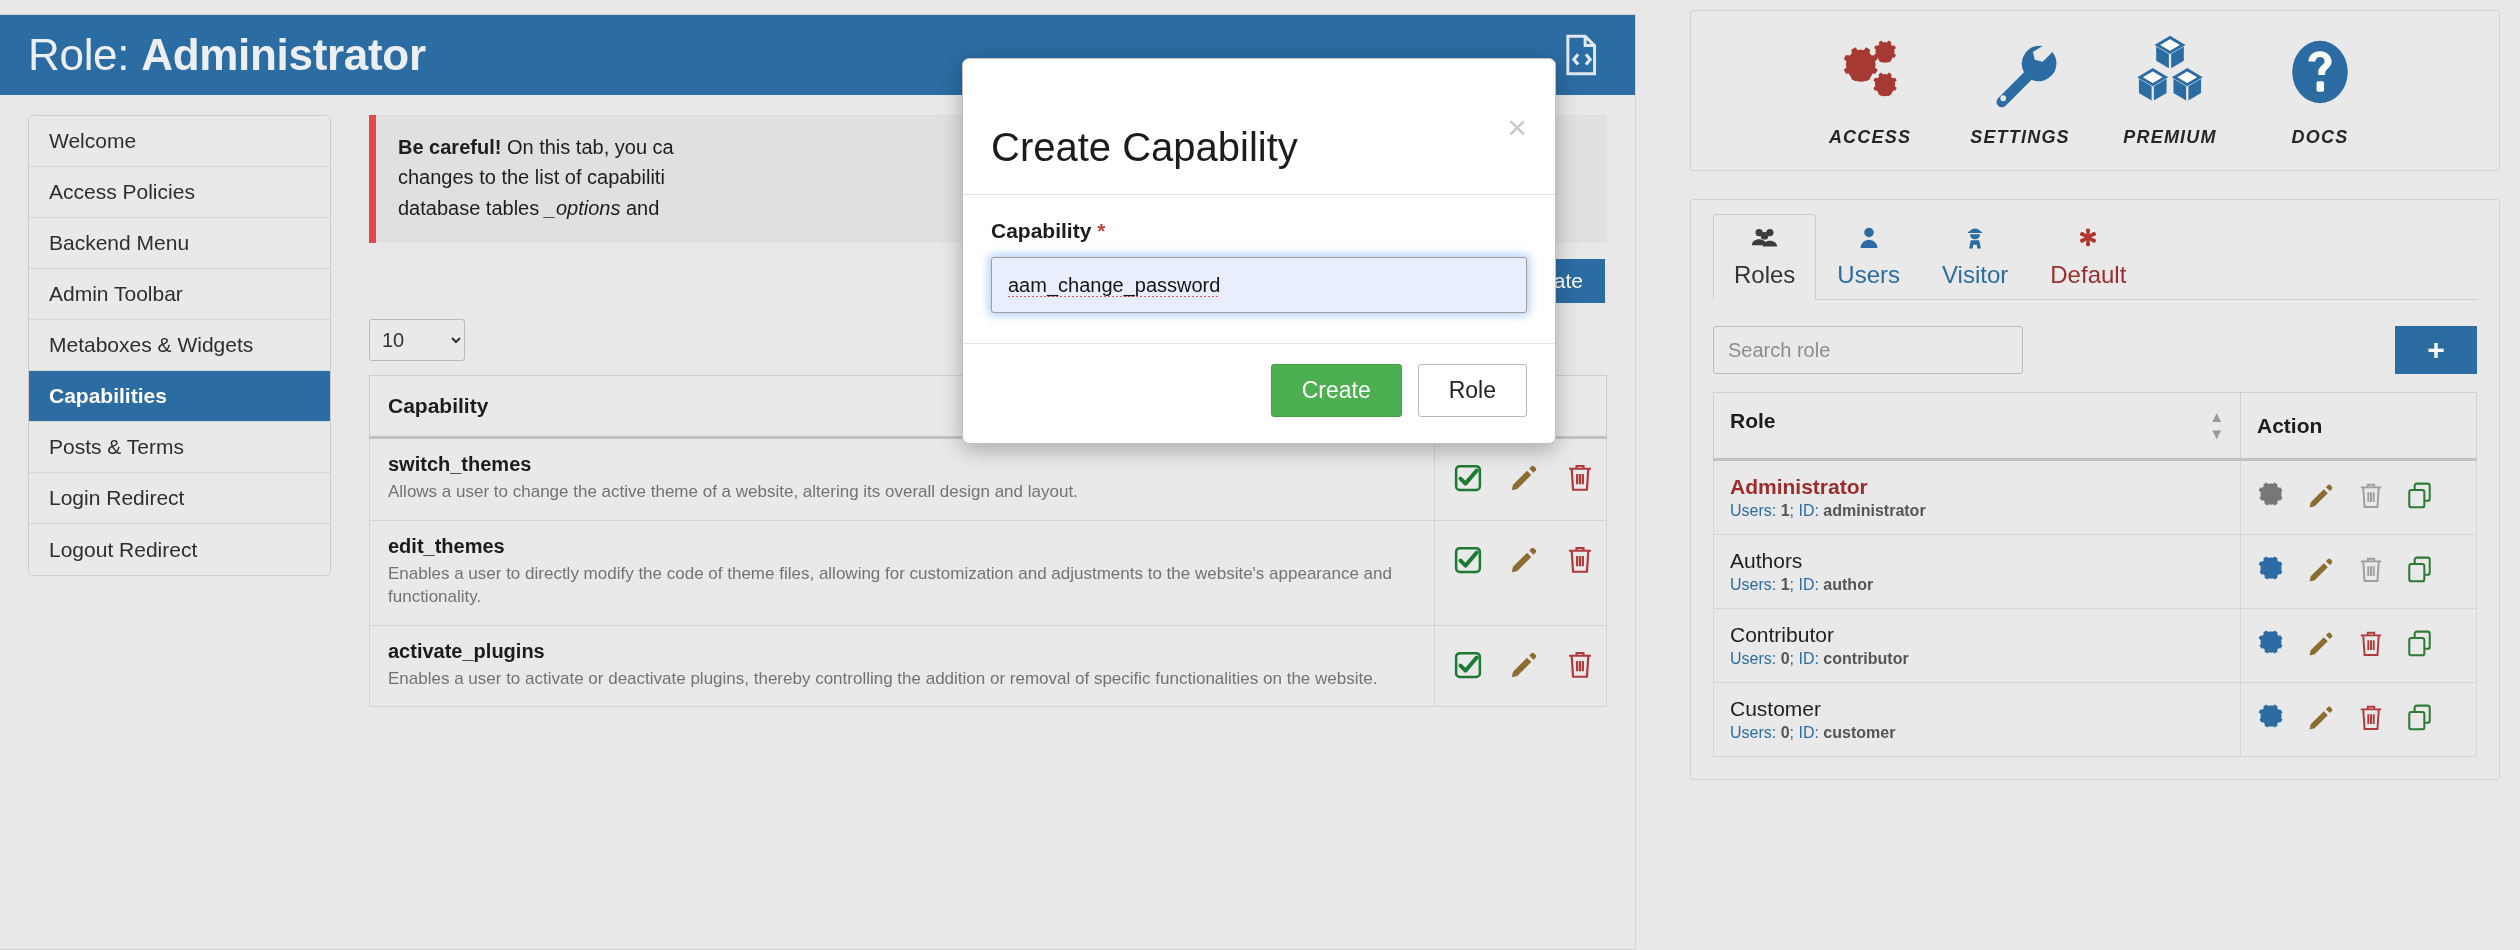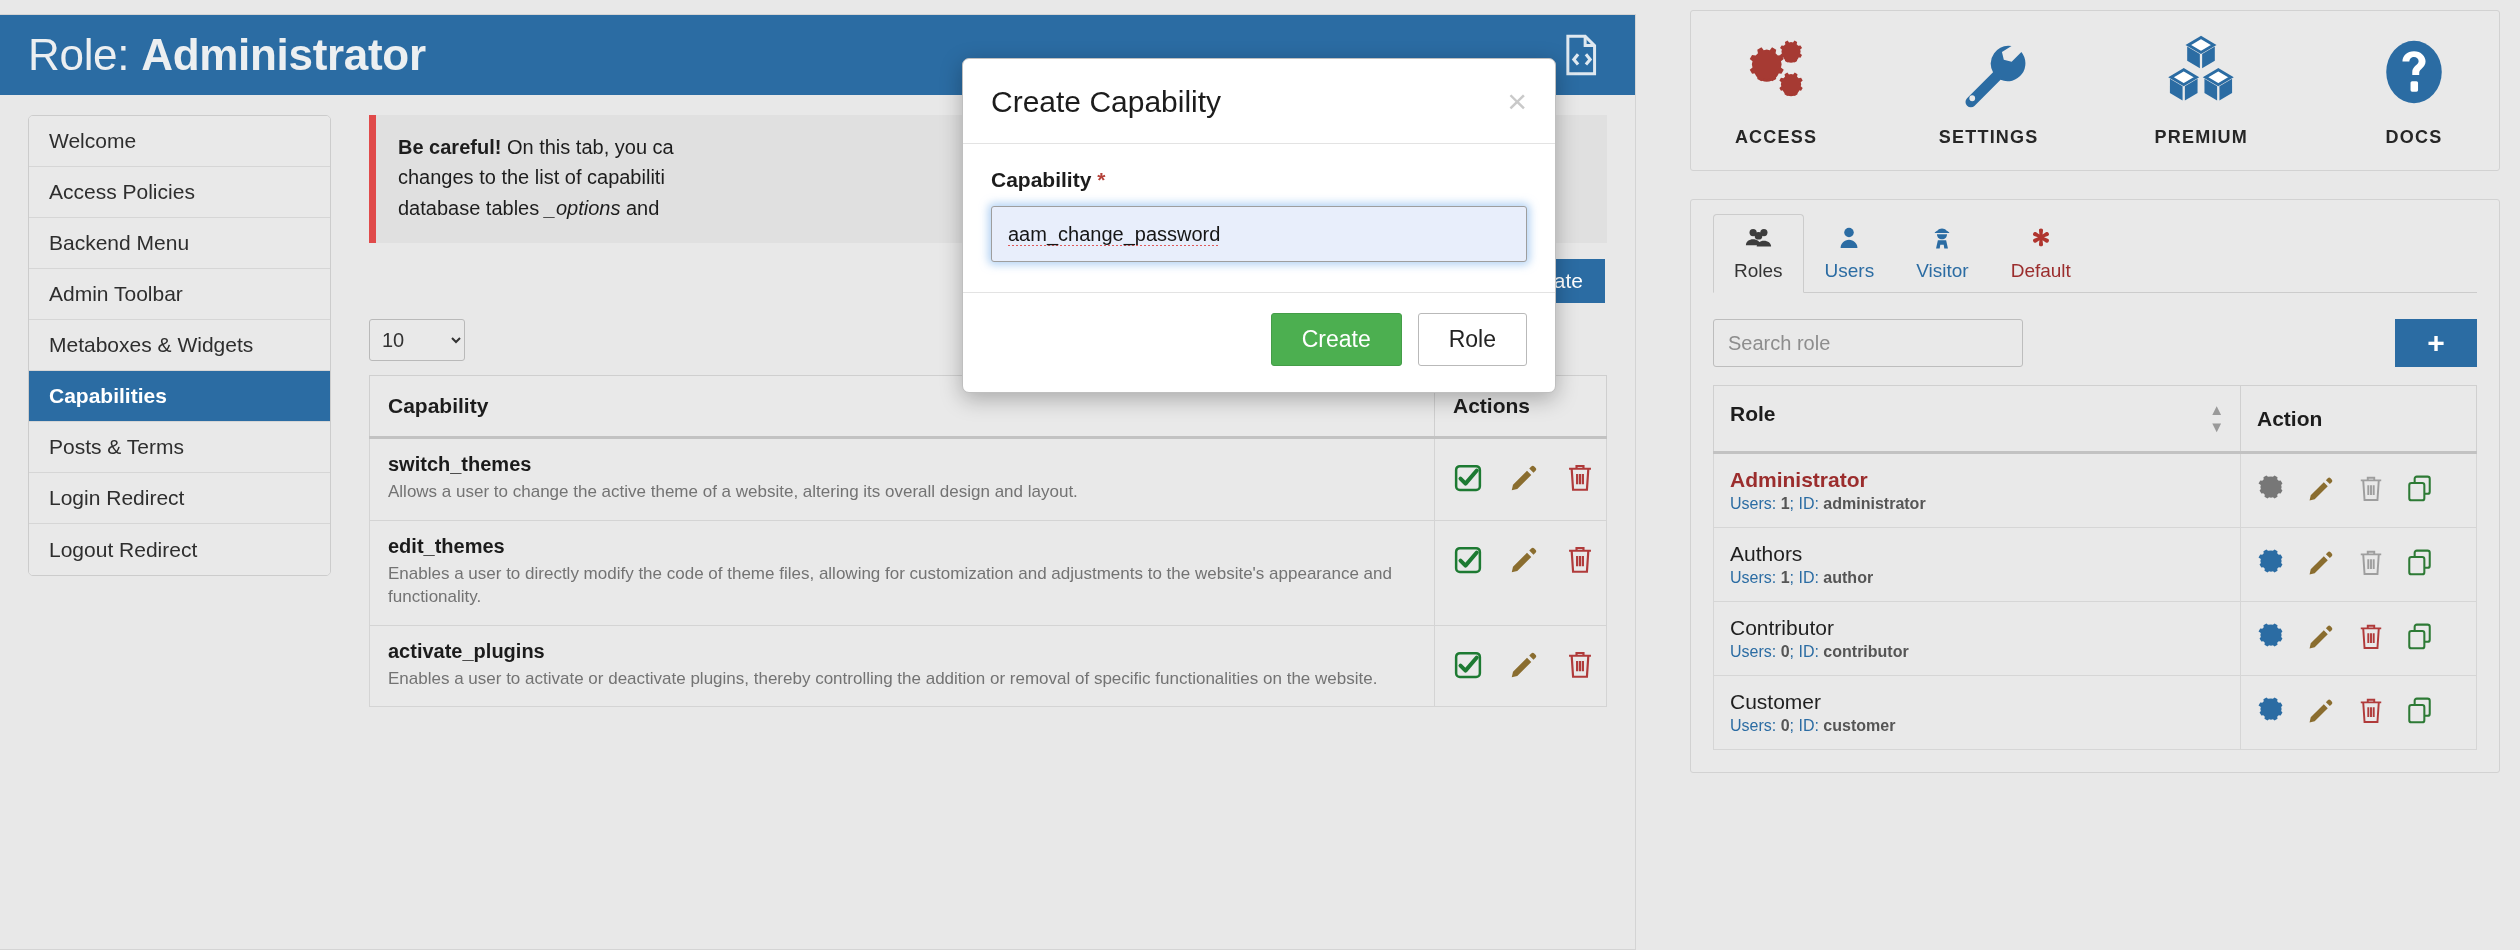--- a/index.html
+++ b/index.html
@@ -149,43 +149,44 @@
     position: absolute; left: 1690px; top: 10px;
     width: 810px;
   }
   .panel {
     background: #e9e9e9;
     border: 1px solid #d2d2d2;
     border-radius: 3px;
     margin-bottom: 28px;
   }
   .quick-links {
-    display: flex; justify-content: space-between; align-items: flex-start;
+    display: flex; justify-content: center; align-items: flex-start;
     padding: 24px 10px 22px 10px;
+    font-style: italic;
   }
   .ql {
     display: flex; flex-direction: column; align-items: center;
     gap: 14px; cursor: pointer; width: 150px;
   }
   .ql-label {
     font-size: 18px; font-weight: bold; letter-spacing: 1.2px;
     color: #262626;
   }
 
   .tabs-panel { padding: 14px 22px 22px 22px; }
   .tabs {
     display: flex; align-items: flex-end;
     border-bottom: 1px solid #ccc;
     margin-bottom: 26px;
   }
   .tab {
     display: flex; flex-direction: column; align-items: center;
     gap: 6px;
     padding: 12px 20px 10px 20px;
-    font-size: 19px;
+    font-size: 24px;
     cursor: pointer;
     border: 1px solid transparent;
     margin-bottom: -1px;
     color: #2b6ca3;
   }
   .tab.active {
     background: #e9e9e9;
     border: 1px solid #ccc;
     border-bottom-color: #e9e9e9;
     border-radius: 4px 4px 0 0;
@@ -246,21 +247,21 @@
     border: 1px solid #bfbfbf;
     border-radius: 7px;
     box-shadow: 0 6px 22px rgba(0,0,0,.28);
     z-index: 50;
   }
   .modal-head {
     display: flex; align-items: center;
     padding: 26px 28px 24px 28px;
     border-bottom: 1px solid #e3e3e3;
   }
-  .modal-title { font-size: 30px; color: #1c1c1c; }
+  .modal-title { font-size: 40px; color: #1c1c1c; margin-top: 40px; }
   .modal-x {
     margin-left: auto; font-size: 34px; color: #c9c9c9;
     cursor: pointer; line-height: 0.7; font-weight: 300;
   }
   .modal-body { padding: 24px 28px 30px 28px; }
   .field-label {
     font-size: 21px; font-weight: bold; color: #1c1c1c;
     margin-bottom: 14px;
   }
   .req { color: #b5423a; font-weight: bold; }

